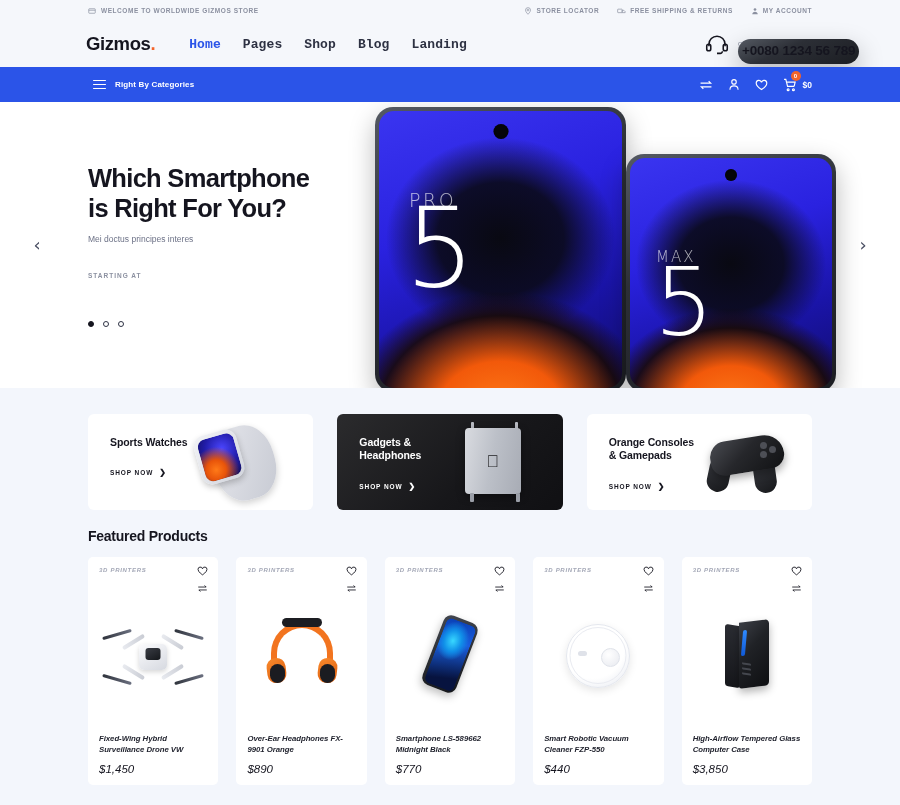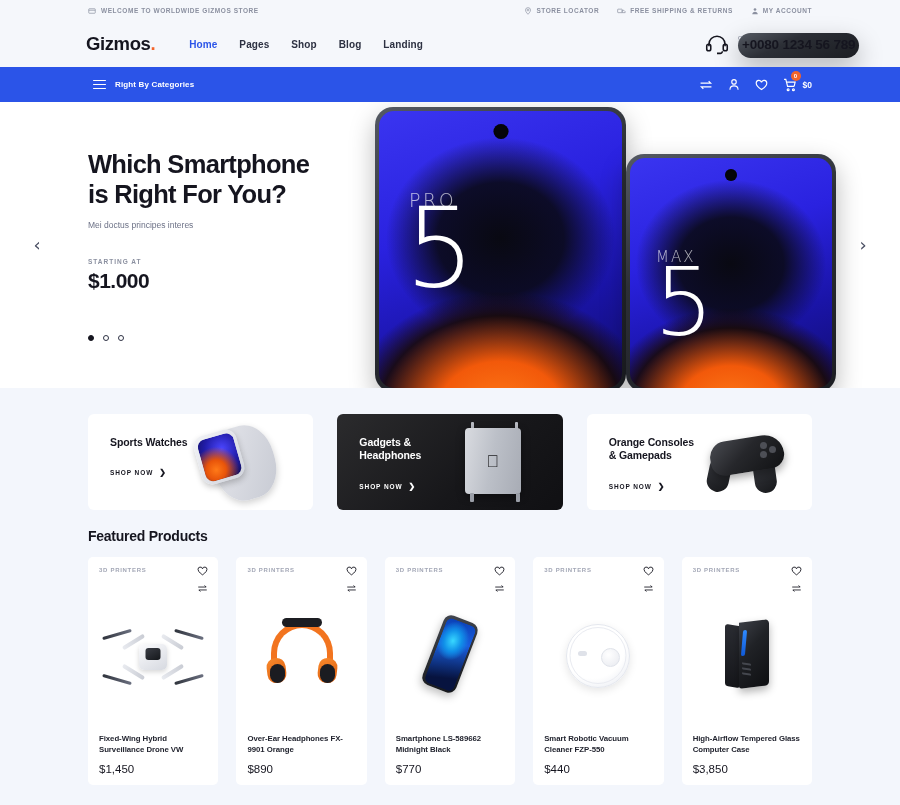--- a/index.html
+++ b/index.html
@@ -31,25 +31,25 @@
   
   .header {
     height: 46px; background: #f5f7fb;
     display: flex; align-items: center;
     padding: 0 86px;
   }
   .logo { font-size: 18.5px; font-weight: 700; letter-spacing: -.4px; color: #15151f; }
   .logo .dot { color: #f4642a; }
   .mainnav { display: flex; align-items: center; gap: 22px; margin-left: 34px; }
   .mainnav a {
-    font-size: 10px; font-weight: 600; color: #2d3142;
-    text-decoration: none; letter-spacing: .1px;
+    font-size: 13px; font-weight: 600; color: #2d3142;
+    text-decoration: none; letter-spacing: .1px; font-family: Liberation Mono, monospace;
   }
   .mainnav a.active { color: #2b54e8; }
-  .contact { margin-left: auto; display: flex; gap: 9px; }
+  .contact { margin-left: auto; display: flex; align-items: center; gap: 9px; }
   .contact-txt { line-height: 1.25; }
   .phone { font-size: 13.5px; font-weight: 700; color: #15151f; letter-spacing: -.2px; }
   .email { font-size: 7.5px; color: #8b90a0; }
 
   
   .bluebar {
     height: 35px; background: #2b54e8;
     display: flex; align-items: center;
     padding: 0 88px;
     position: relative;
@@ -249,21 +249,21 @@
     position: absolute; width: 7px; height: 7px; border-radius: 50%;
     background: #4d4f56;
   }
 
   
   .featsec { background: #f3f6fc; padding: 12px 88px 24px; }
   .feat-title {
     font-size: 14px; font-weight: 700; color: #15151f;
     letter-spacing: -.25px; margin-bottom: 13px;
   }
-  .prow { display: flex; gap: 18px; }
+  .prow { display: flex; gap: 18px; font-style: italic; }
   .pcard {
     flex: 1; background: #fff; border-radius: 5px;
     position: relative; height: 228px;
     padding: 10px 11px;
     display: flex; flex-direction: column;
   }
   .pcat {
     font-size: 6px; letter-spacing: .7px; color: #a3a7b6;
     text-transform: uppercase; font-weight: 600;
   }
@@ -525,21 +525,20 @@
   <div class="hero-arrow left">‹</div>
   <div class="hero-arrow right">›</div>
 
   <div class="hero-text">
     <div class="hero-title">
       <div>Which Smartphone</div>
       <div>is Right For You?</div>
     </div>
     <div class="hero-sub">Mei doctus principes interes</div>
     <div class="hero-startlabel">STARTING AT</div>
-    <div class="hero-price">$1.000</div>
     <div class="dots">
       <span class="dot-i on"></span>
       <span class="dot-i"></span>
       <span class="dot-i"></span>
     </div>
   </div>
 
   <div class="phones">
     <div class="phone phone-a">
       <div class="screen">

